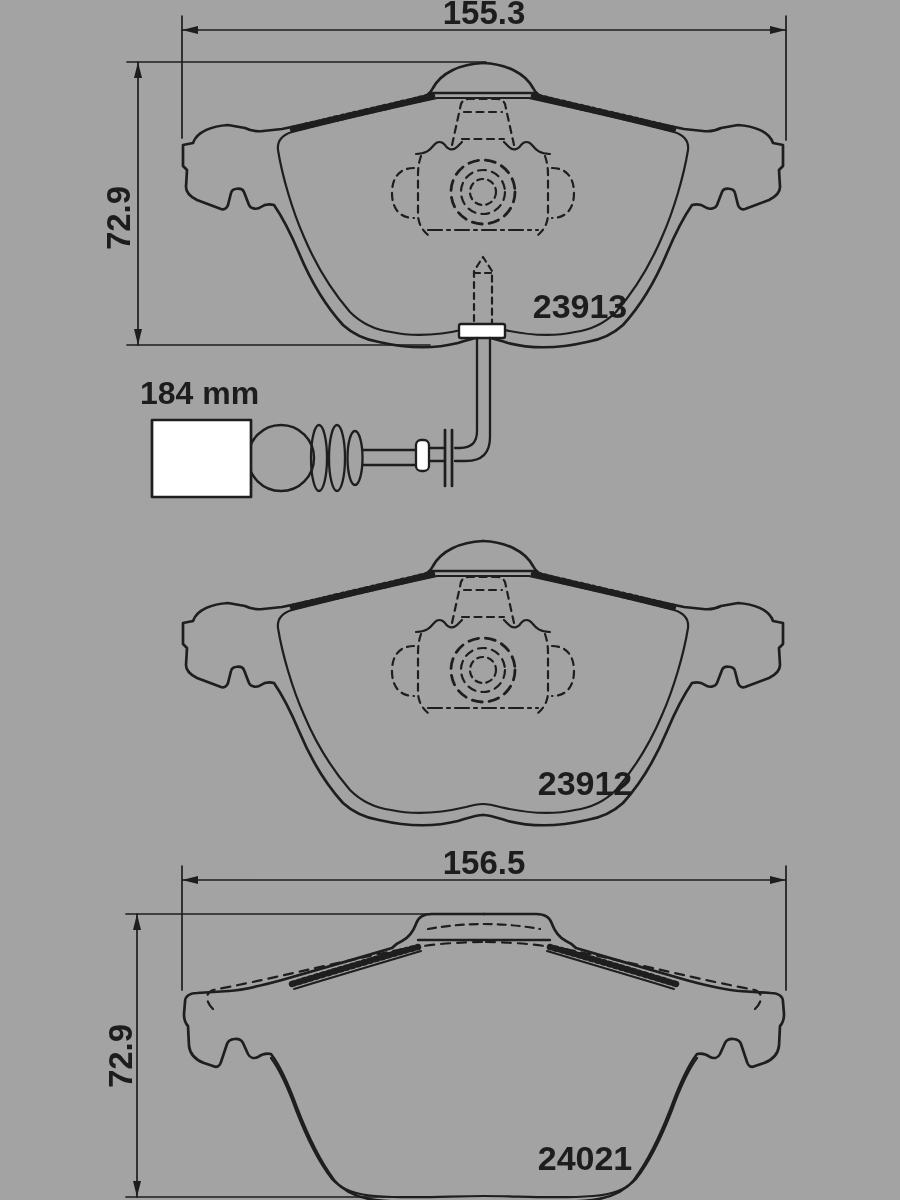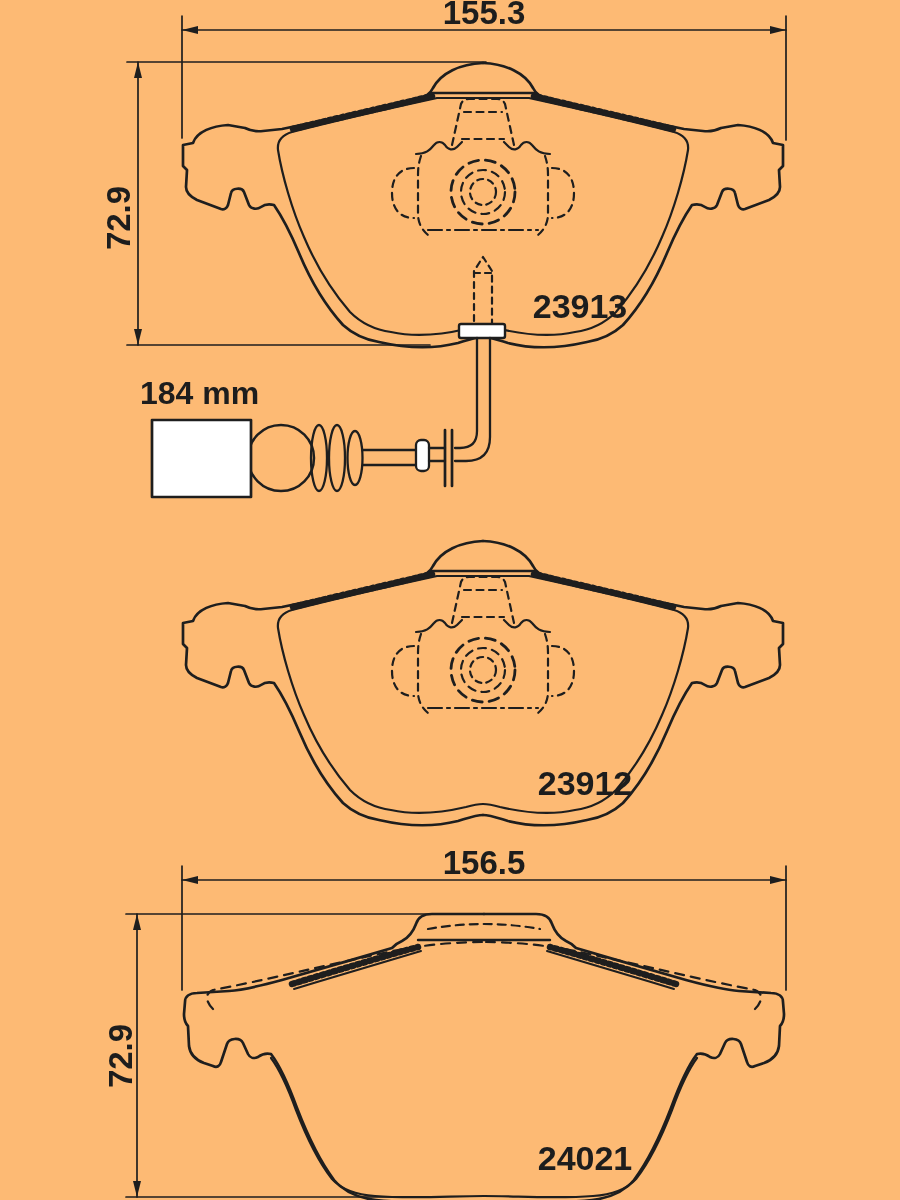--- a/index.html
+++ b/index.html
@@ -1,16 +1,16 @@
 <!DOCTYPE html>
 <html><head>
 <meta charset="utf-8">
 <style>
   html,body{margin:0;padding:0;background:#ffffff;}
-  .canvas{position:relative;width:900px;height:1200px;background:#fdba74;overflow:hidden;
+  .canvas{position:relative;width:900px;height:1200px;background:#a3a3a3;overflow:hidden;
           font-family:"Liberation Sans","DejaVu Sans",sans-serif;}
   svg{display:block}
   .dimtext{font-family:"Liberation Sans","DejaVu Sans",sans-serif;font-weight:700;fill:#1d1d1d;}
 </style>
 </head>
 <body>
 
 <div class="canvas">
 <svg width="900" height="1200" viewBox="0 0 900 1200" fill="none" stroke="#1e1e1e" stroke-linecap="round" stroke-linejoin="round">
 

